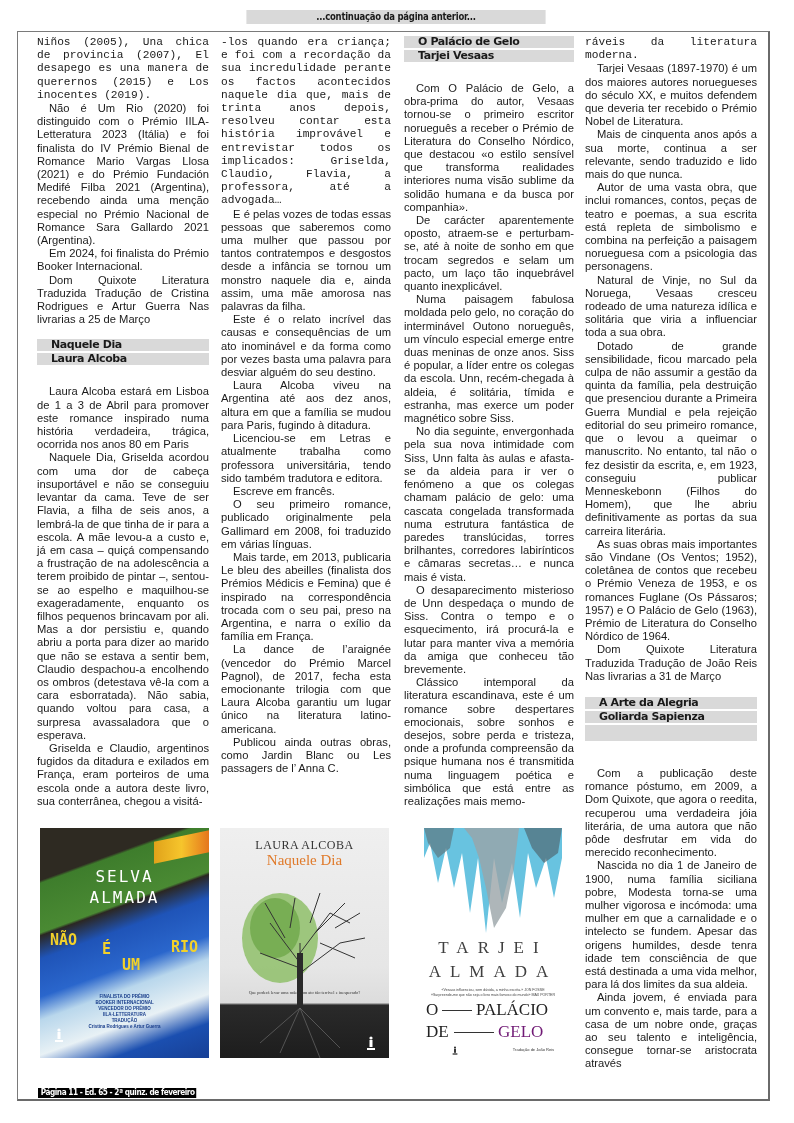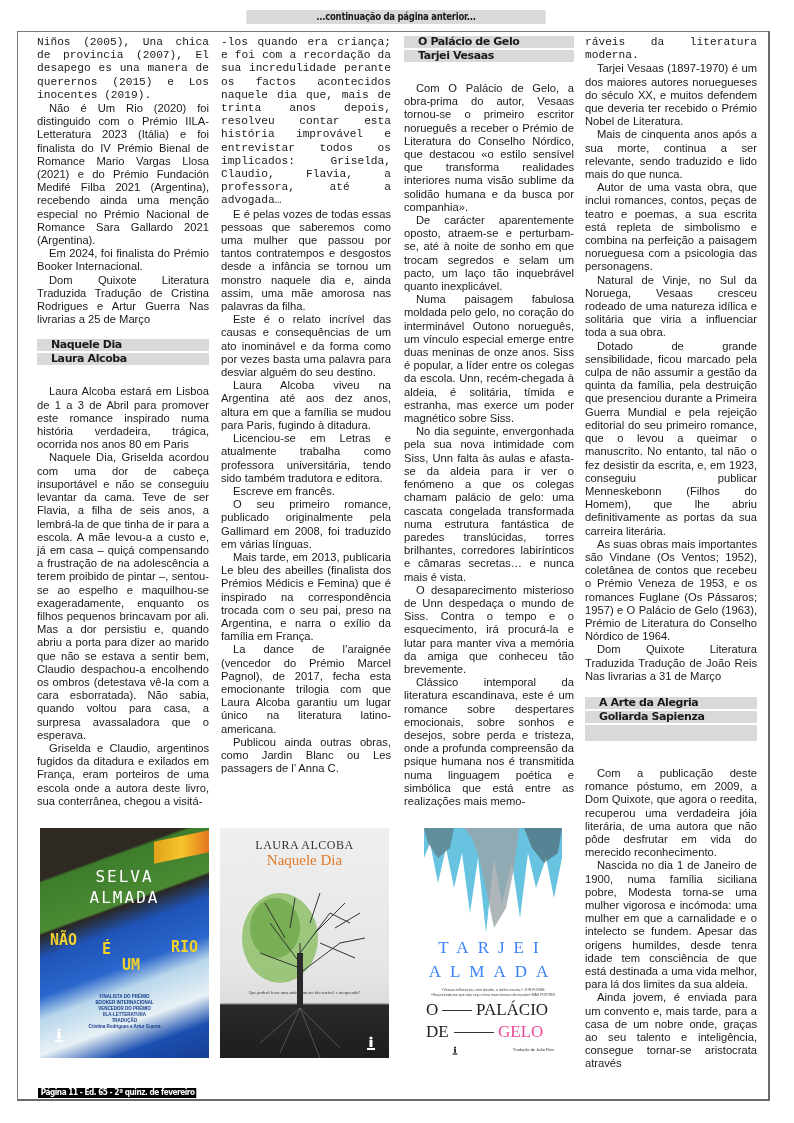--- a/index.html
+++ b/index.html
@@ -31,25 +31,25 @@
       color:#fff; font-family:"DejaVu Sans Mono", monospace; font-size:16px; line-height:21px; letter-spacing:2px; }
   .cover1 .title { position:absolute; color:#f2d12a; font-family:"DejaVu Sans Mono", monospace; font-size:15px; font-weight:bold; }
   .cover1 .small { position:absolute; left:0; width:100%; text-align:center; color:#173c8a; font-size:4.5px; line-height:6px; font-weight:bold; top:166px; }
   .cover2 { left:220px; top:828px; width:169px; height:230px;
       background:linear-gradient(180deg,#efefef 0%,#e6e6e6 60%,#dcdcdc 76%,#2a2a2a 77%,#1d1d1d 100%); }
   .cover2 .author { position:absolute; top:10px; width:100%; text-align:center; font-family:"Liberation Serif", serif; font-size:12px; color:#333; letter-spacing:0.5px; }
   .cover2 .title { position:absolute; top:24px; width:100%; text-align:center; font-family:"Liberation Serif", serif; font-size:15px; color:#e07a2a; }
   .cover2 .tagline { position:absolute; top:162px; width:100%; text-align:center; font-family:"Liberation Serif", serif; font-size:4.5px; color:#333; }
   .cover3 { left:424px; top:828px; width:138px; height:230px; background:#ffffff; }
   .cover3 .ice { position:absolute; left:0; top:0; width:138px; height:105px; }
-  .cover3 .t1 { position:absolute; top:110px; left:0; width:100%; text-align:center; font-family:"Liberation Serif", serif; font-size:17px; letter-spacing:9px; color:#3b82f6; }
+  .cover3 .t1 { position:absolute; top:110px; left:0; width:100%; text-align:center; font-family:"Liberation Serif", serif; font-size:17px; letter-spacing:9px; color:#404040; }
   .cover3 .t2 { top:134px; }
   .cover3 .quote { position:absolute; top:160px; left:0; width:100%; text-align:center; font-size:3.6px; color:#444; line-height:5px; }
   .cover3 .pal { position:absolute; top:172px; left:0; width:100%; font-family:"Liberation Serif", serif; font-size:17px; color:#222; }
-  .cover3 .gelo { color:#ec4899; }
+  .cover3 .gelo { color:#701a75; }
   .cover3 .trad { position:absolute; bottom:6px; right:8px; font-size:4px; color:#333; }
   .logo { position:absolute; width:10px; height:16px; }
   .footer-badge { position:absolute; left:38px; top:1088px; width:169px; height:10px; background:#000;
       color:#fff; font-family:"DejaVu Sans", sans-serif; font-weight:bold; font-size:8px; line-height:10px;
       padding-left:3px; white-space:nowrap; letter-spacing:-0.5px; transform:scaleX(0.92); transform-origin:left; }
 </style>
 </head>
 <body>
 
 <div class="cont-banner">...continuação da página anterior...</div>

